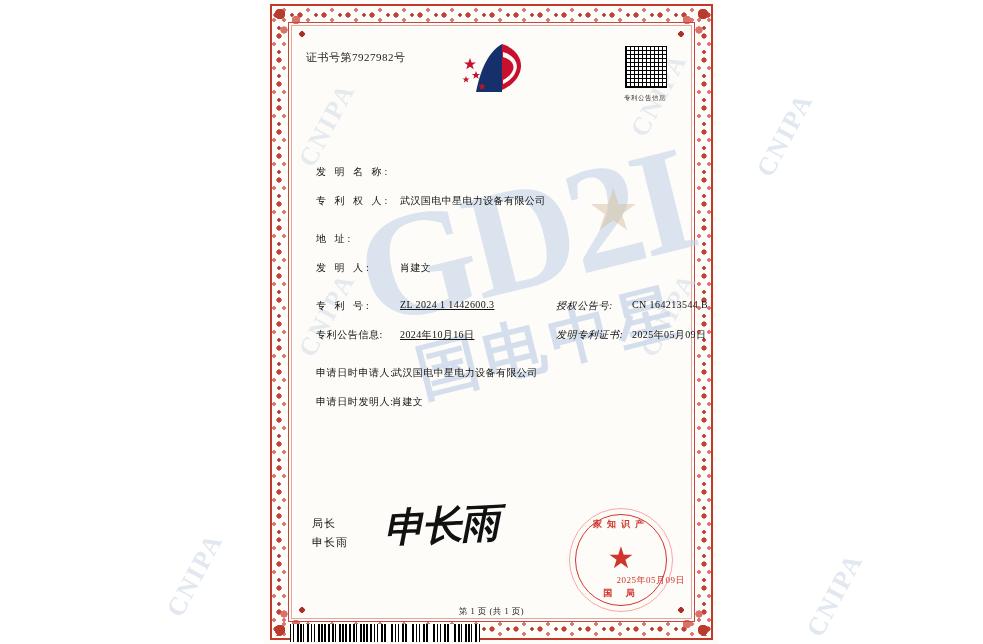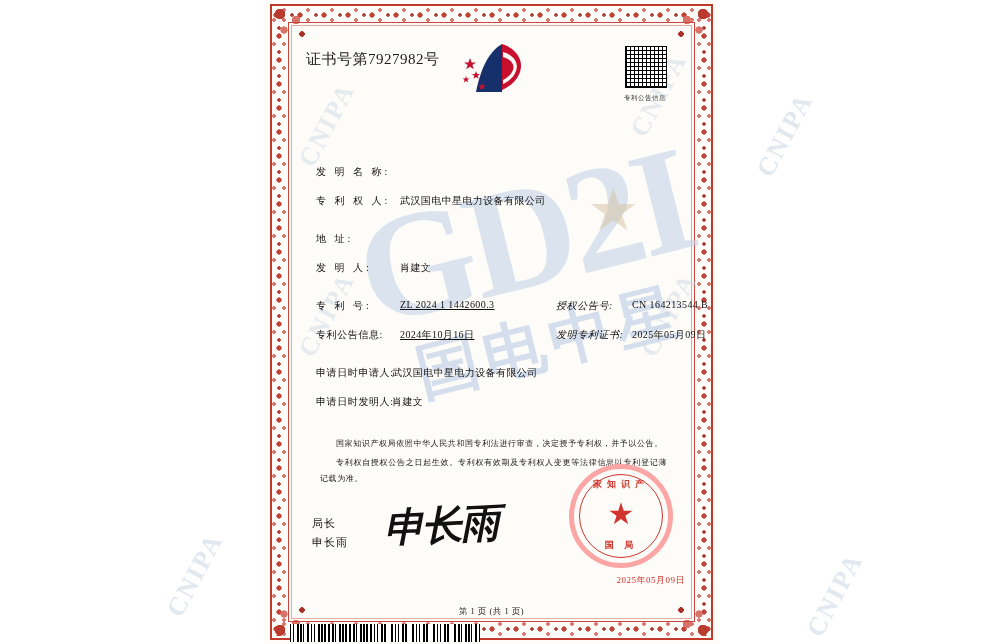--- a/index.html
+++ b/index.html
@@ -138,21 +138,21 @@
     pointer-events: none;
   }
   .wo-1 { left: 150px; top: 560px; transform: rotate(-62deg); }
   .wo-2 { left: 790px; top: 580px; transform: rotate(-62deg); }
   .wo-3 { left: 740px; top: 120px; transform: rotate(-62deg); }
 
   
   .cert-no {
     position: absolute;
     left: 42px; top: 50px;
-    font-size: 15px;
+    font-size: 11px;
     color: #1a1a1a;
     letter-spacing: 0.5px;
     font-family: "Liberation Serif", serif;
   }
   .emblem {
     position: absolute;
     left: 198px; top: 38px;
     width: 72px; height: 62px;
   }
   .qr {
@@ -256,23 +256,23 @@
     font-family: "Liberation Serif", serif;
     font-style: italic;
     font-weight: bold;
     letter-spacing: -2px;
     transform: rotate(-3deg);
   }
 
   
   .seal {
     position: absolute;
-    right: 46px; top: 464px;
+    right: 46px; top: 508px;
     width: 104px; height: 104px;
-    border: 5px solid #fca5a5;
+    border: 1px solid #fca5a5;
     border-radius: 50%;
     color: #d0342c;
   }
   .seal-ring {
     position: absolute;
     left: 5px; top: 5px; right: 5px; bottom: 5px;
     border: 1px solid #d0342c;
     border-radius: 50%;
   }
   .seal-star {
@@ -285,21 +285,21 @@
   }
   .seal-text-top, .seal-text-bottom {
     position: absolute;
     left: 0; right: 0;
     text-align: center;
     font-size: 9px;
     letter-spacing: 5px;
     font-weight: bold;
   }
   .seal-text-top { top: 9px; }
-  .seal-text-bottom { bottom: 11px; letter-spacing: 4px; }
+  .seal-text-bottom { bottom: 11px; letter-spacing: 4px; font-family: Liberation Mono, monospace; }
   .seal-date {
     position: absolute;
     right: 34px; top: 574px;
     font-size: 9px;
     color: #d0342c;
     letter-spacing: 0.5px;
     font-family: "Liberation Serif", serif;
   }
 
   .page-foot {
@@ -417,24 +417,20 @@
       <span class="lab wide" style="flex:0 0 76px;width:76px">申请日时申请人:</span>
       <span class="val">武汉国电中星电力设备有限公司</span>
     </div>
 
     <div class="row" style="height:30px">
       <span class="lab wide" style="flex:0 0 76px;width:76px">申请日时发明人:</span>
       <span class="val">肖建文</span>
     </div>
   </div>
 
-  <div class="legal">
-    <p>国家知识产权局依照中华人民共和国专利法进行审查，决定授予专利权，并予以公告。</p>
-    <p>专利权自授权公告之日起生效。专利权有效期及专利权人变更等法律信息以专利登记薄记载为准。</p>
-  </div>
 
   <div class="sig-block">
     <div>局长</div>
     <div>申长雨</div>
   </div>
   <div class="sig-script">申长雨</div>
 
   <div class="seal">
     <div class="seal-ring"></div>
     <div class="seal-text-top">家知识产</div>

